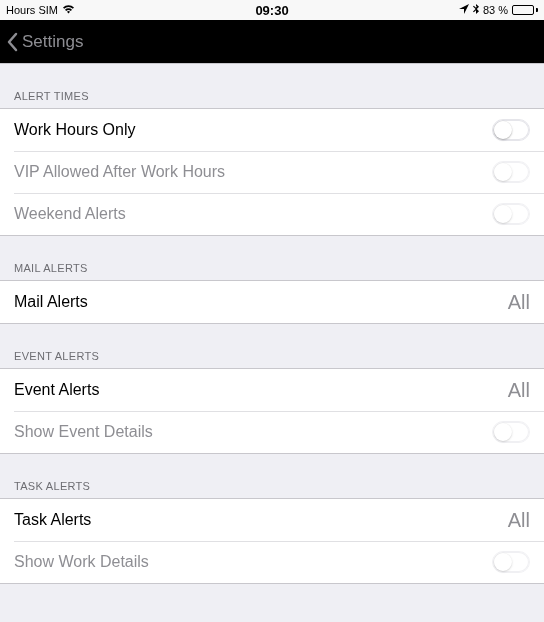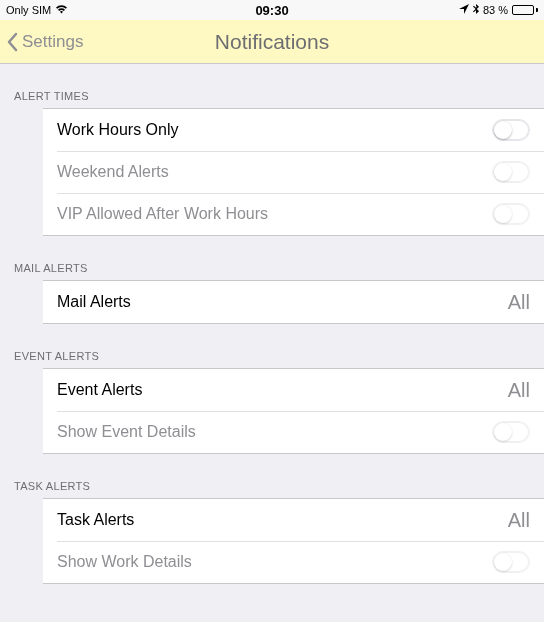--- a/index.html
+++ b/index.html
@@ -58,21 +58,21 @@
     }
     .battery-tip {
       width: 2px;
       height: 4px;
       background: #000;
       border-radius: 0 1px 1px 0;
     }
     
     .nav-bar {
       height: 44px;
-      background: #fef9c3;
+      background: #000000;
       border-bottom: 1px solid #c8c7cc;
       position: relative;
       display: flex;
       align-items: center;
     }
     .back-btn {
       display: flex;
       align-items: center;
       padding-left: 6px;
       color: #8e8e93;
@@ -97,21 +97,20 @@
       padding: 26px 14px 6px;
       font-size: 11px;
       letter-spacing: 0.3px;
       color: #6d6d72;
       text-transform: uppercase;
     }
     .cell-group {
       background: #fff;
       border-top: 1px solid #c8c7cc;
       border-bottom: 1px solid #c8c7cc;
-      margin-left: 43px;
     }
     .cell {
       height: 42px;
       padding: 0 14px;
       display: flex;
       align-items: center;
       justify-content: space-between;
       position: relative;
     }
     .cell + .cell::before {
@@ -158,21 +157,21 @@
       border-radius: 50%;
       background: #fff;
       box-shadow: 0 1px 2px rgba(0,0,0,0.25), 0 0 0 0.5px rgba(0,0,0,0.05);
     }
   </style>
 </head>
 <body>
 
 <div class="status-bar">
   <div class="status-left">
-    <span>Only SIM</span>
+    <span>Hours SIM</span>
     <span>
       <svg width="13" height="10" viewBox="0 0 13 10">
           <path d="M6.5 9.5 L5 7.8 A2 2 0 0 1 8 7.8 Z M3 5.7 A5 5 0 0 1 10 5.7 L8.8 7 A3.3 3.3 0 0 0 4.2 7 Z M1 3.5 A8 8 0 0 1 12 3.5 L10.8 4.8 A6.3 6.3 0 0 0 2.2 4.8 Z" fill="#000"></path>
         </svg>
     </span>
   </div>
   <div class="status-center">09:30</div>
   <div class="status-right">
     <span>
       <svg width="10" height="10" viewBox="0 0 10 10">
@@ -192,39 +191,38 @@
   </div>
 </div>
 
 <div class="nav-bar">
   <div class="back-btn">
     <svg class="chevron-left" viewBox="0 0 12 20">
         <polyline points="10,2 3,10 10,18" fill="none" stroke="#8e8e93" stroke-width="2.5" stroke-linecap="round" stroke-linejoin="round"></polyline>
       </svg>
     <span>Settings</span>
   </div>
-  <div class="nav-title">Notifications</div>
 </div>
 
 <div class="section-header">ALERT TIMES</div>
 <div class="cell-group">
   <div class="cell">
     <span class="cell-label">Work Hours Only</span>
     <span class="toggle">
         <span class="toggle-knob"></span>
       </span>
   </div>
   <div class="cell">
+    <span class="cell-label disabled">VIP Allowed After Work Hours</span>
+    <span class="toggle disabled">
+        <span class="toggle-knob"></span>
+      </span>
+  </div>
+  <div class="cell">
     <span class="cell-label disabled">Weekend Alerts</span>
-    <span class="toggle disabled">
-        <span class="toggle-knob"></span>
-      </span>
-  </div>
-  <div class="cell">
-    <span class="cell-label disabled">VIP Allowed After Work Hours</span>
     <span class="toggle disabled">
         <span class="toggle-knob"></span>
       </span>
   </div>
 </div>
 
 <div class="section-header">MAIL ALERTS</div>
 <div class="cell-group">
   <div class="cell">
     <span class="cell-label">Mail Alerts</span>

